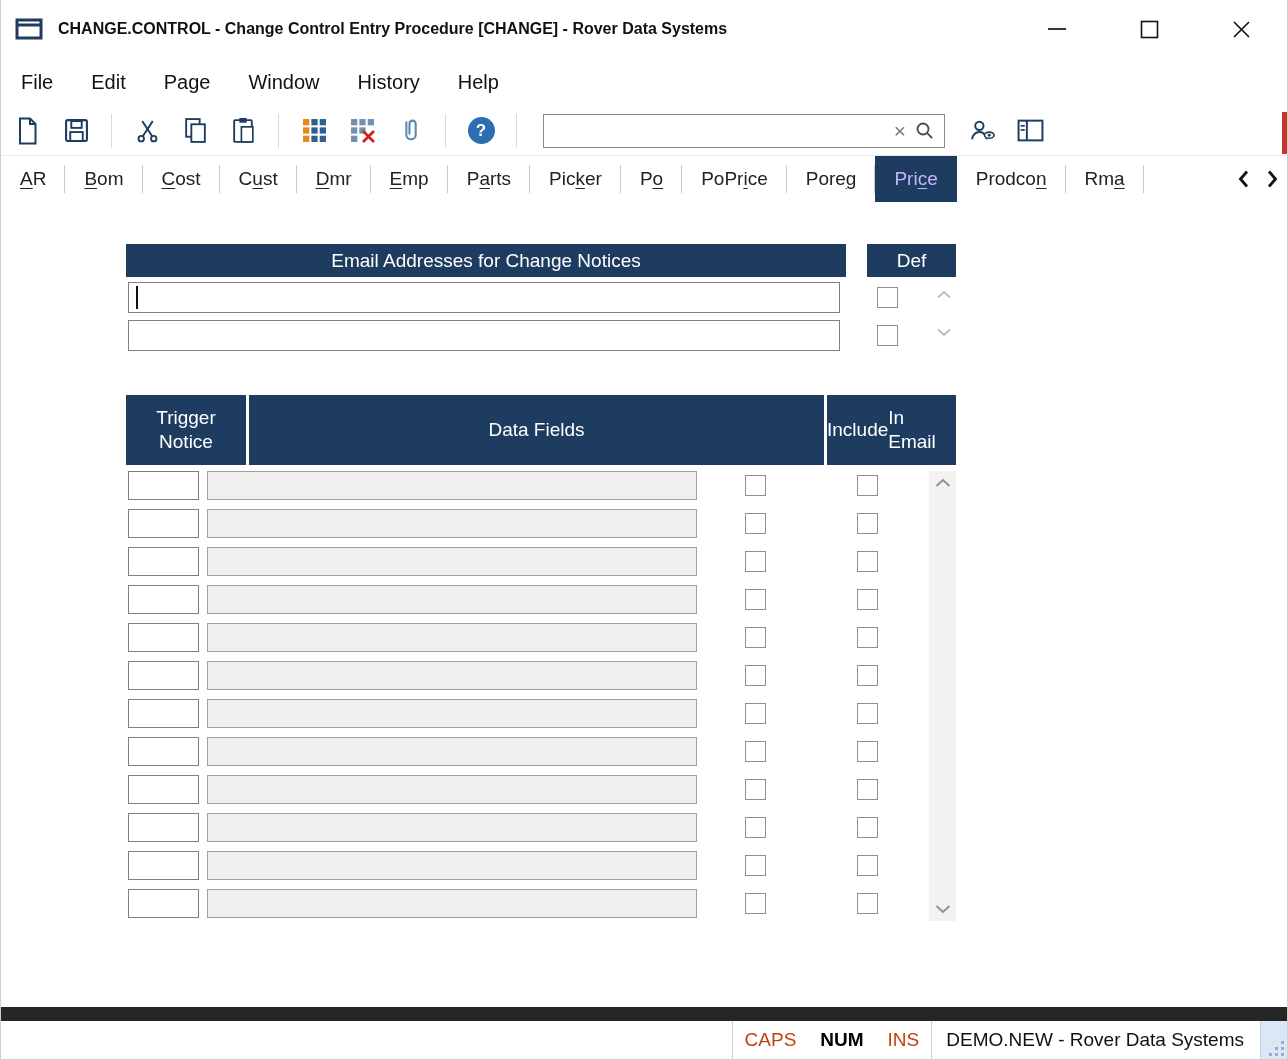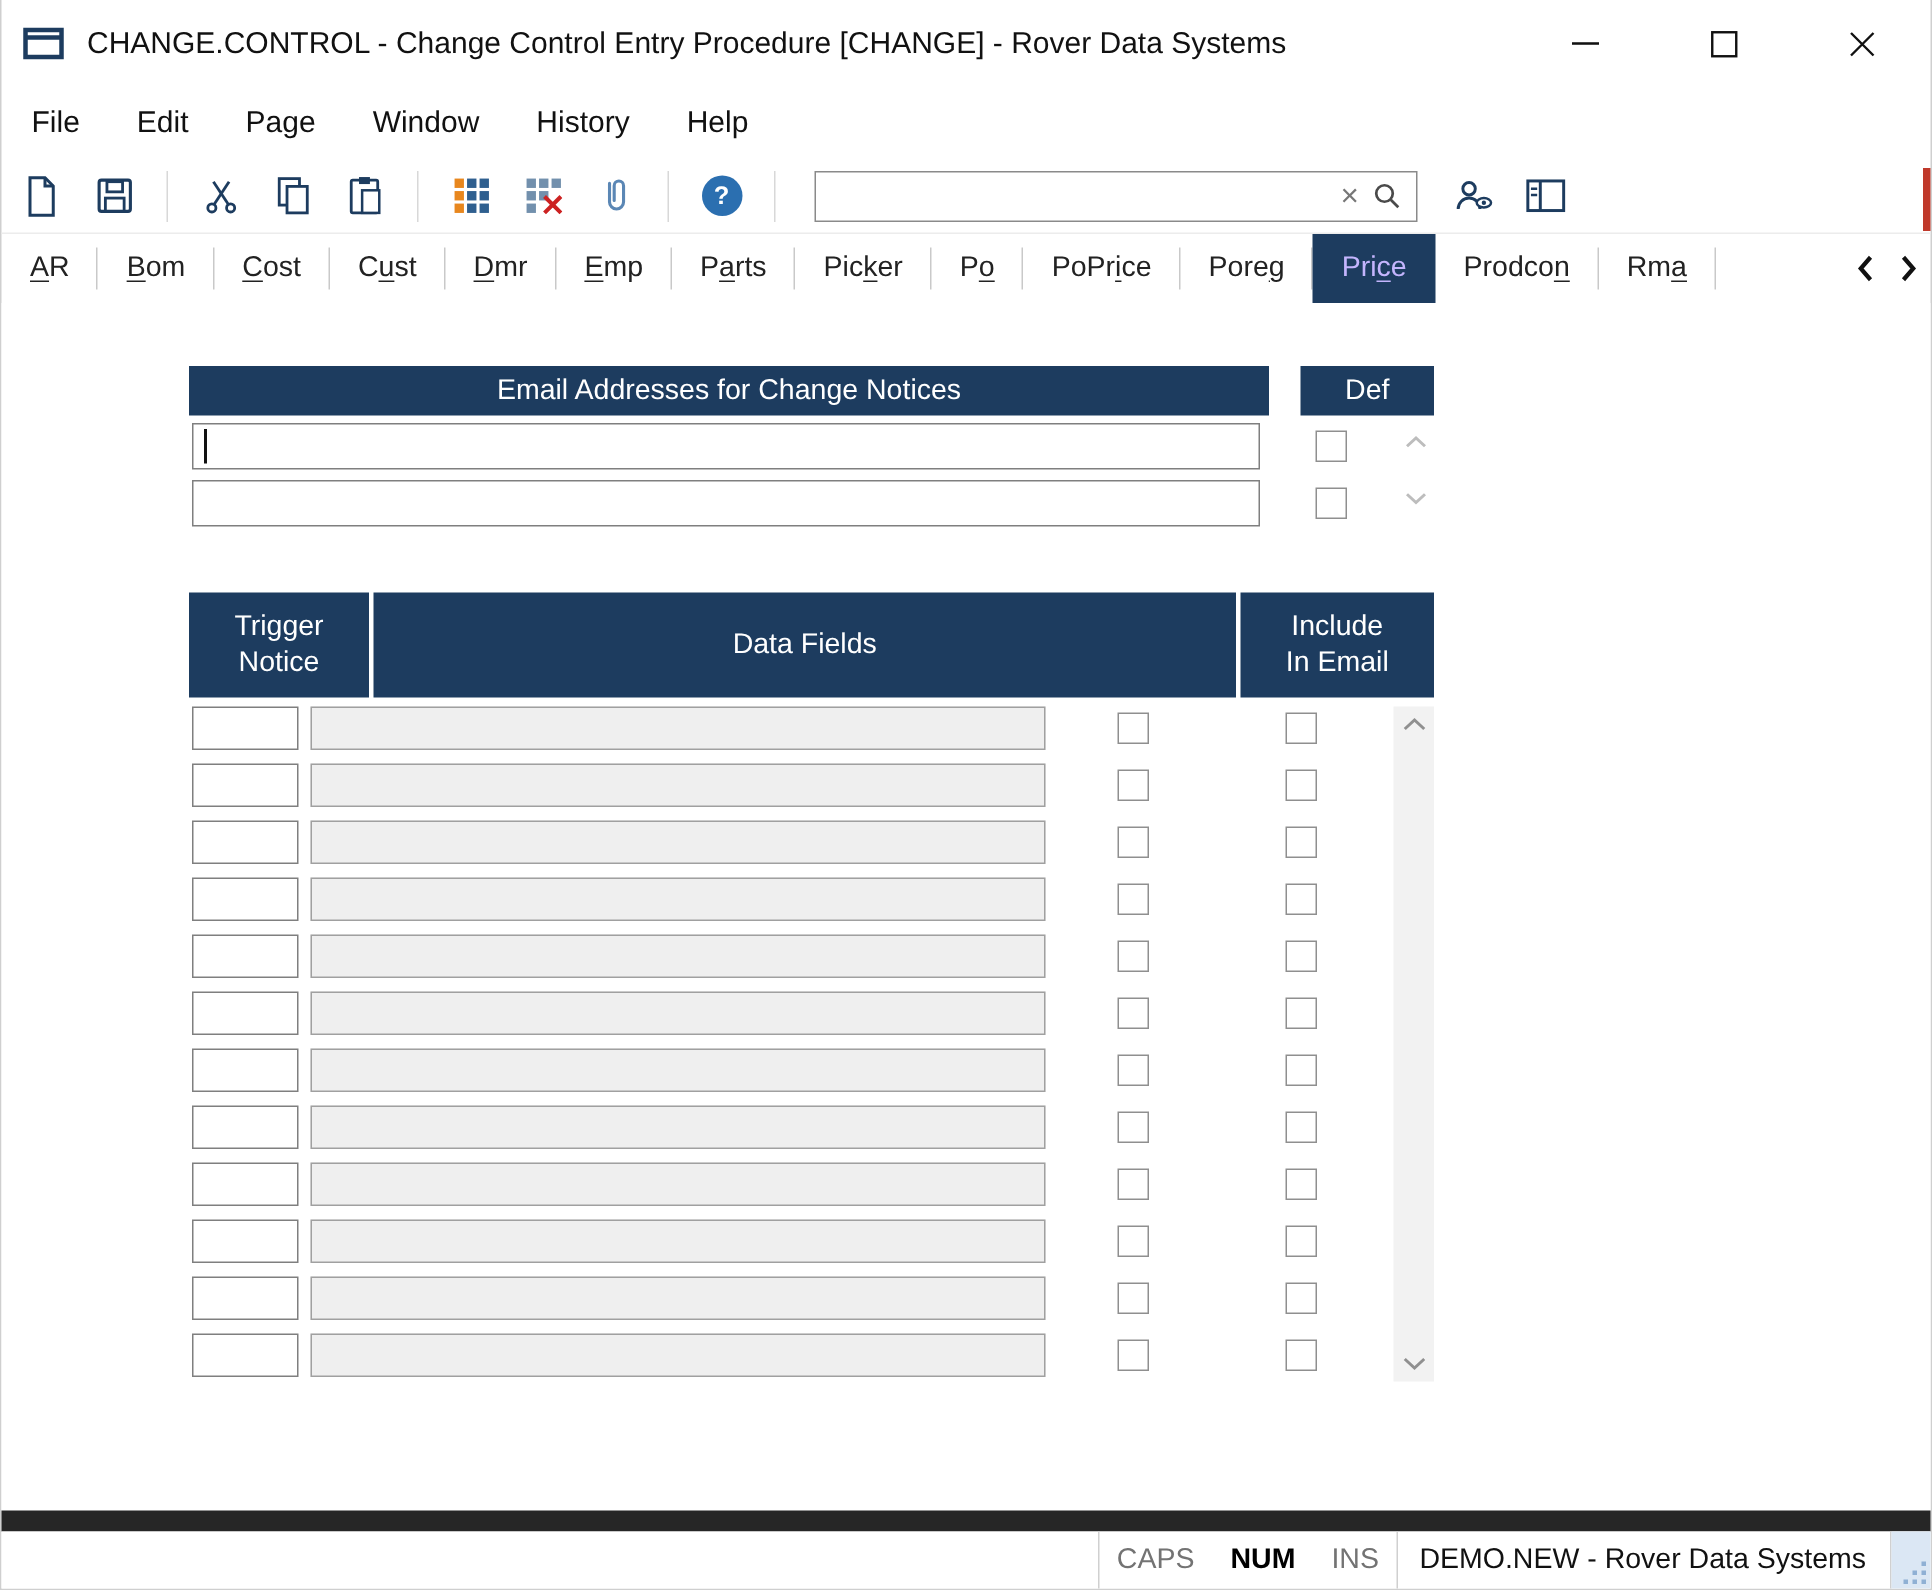--- a/index.html
+++ b/index.html
@@ -3,21 +3,21 @@
 <meta charset="utf-8">
 <style>
   * { margin:0; padding:0; box-sizing:border-box; }
   html,body { width:1288px; height:1060px; overflow:hidden; background:#fff;
     font-family:"Liberation Sans", sans-serif; color:#111; }
   .window { width:1288px; height:1060px; display:flex; flex-direction:column;
     border:1px solid #cfcfcf; border-top:none; background:#fff; position:relative; }
 
   
   .titlebar { height:58px; display:flex; align-items:center; padding-left:14px; flex:0 0 auto; }
-  .title-text { font-size:20px; margin-left:15px; white-space:nowrap; }
+  .title-text { font-size:16px; margin-left:15px; white-space:nowrap;font-weight:bold; }
   .win-controls { margin-left:auto; display:flex; height:100%; }
   .win-btn { width:92px; display:flex; align-items:center; justify-content:center; cursor:pointer; }
 
   
   .menubar { height:48px; display:flex; align-items:center; padding-left:20px; gap:38px;
     font-size:20px; flex:0 0 auto; }
   .menu-item { cursor:default; }
 
   
   .toolbar { height:50px; display:flex; align-items:center; padding-left:8px; gap:10px;
@@ -70,42 +70,42 @@
   .cb.e0 { left:751px; top:10px; }
   .cb.e1 { left:751px; top:48px; }
   .mini-arrow { position:absolute; left:810px; display:flex; }
   .mini-arrow.up { top:13px; }
   .mini-arrow.down { top:51px; }
 
   .price-table { margin-top:40px; }
   .subhdr { display:flex; gap:3px; margin-top:3px; }
   .subhdr .c1 { width:575px; height:70px; }
   .subhdr .c2 { width:120px; height:70px; flex-direction:column; line-height:1.25; }
-  .subhdr .c3 { flex:1; height:70px; flex-direction:column; line-height:1.25; }
+  .subhdr .c3 { flex:1; height:70px; flex-direction:row; line-height:1.25; }
   .price-rows { position:relative; padding-top:6px; height:462px; }
   .price-row { position:relative; height:30px; margin-bottom:8px; }
   .code-input { position:absolute; left:2px; top:0; width:71px; height:29px;
     border:1px solid #7f7f7f; font-size:18px; padding:0 6px; background:#fff; outline:none;
     font-family:inherit; }
   .field-input { position:absolute; left:81px; top:0; width:490px; height:29px;
     border:1px solid #a0a0a0; background:var(--disabled-field); font-size:18px; padding:0 8px;
     outline:none; font-family:inherit; }
   .cb.pos-trigger { left:619px; top:4px; }
   .cb.pos-include { left:731px; top:4px; }
   .vscroll { position:absolute; left:803px; top:6px; width:27px; height:450px;
     background:#f2f2f2; display:flex; flex-direction:column; justify-content:space-between;
     align-items:center; padding:7px 0; cursor:pointer; }
 
   
   .dark-strip { height:14px; background:#262626; flex:0 0 auto; }
   .statusbar { height:38px; display:flex; align-items:center; justify-content:flex-end;
     font-size:19px; flex:0 0 auto; background:#fff; }
   .sb-div { width:1px; height:38px; background:#d0d0d0; flex:0 0 auto; }
   .sb-item { padding:0 12px; }
-  .dim { color:#737373; }
+  .dim { color:#c2410c; }
   .on { color:#000000; font-weight:700; }
   .sb-session { padding:0 16px 0 14px; }
   .grip { width:26px; height:38px; background:#dbe7f4; display:flex; align-items:flex-end;
     justify-content:flex-end; cursor:se-resize; }
 </style>
 </head>
 <body>
 
 <div class="window">
 

